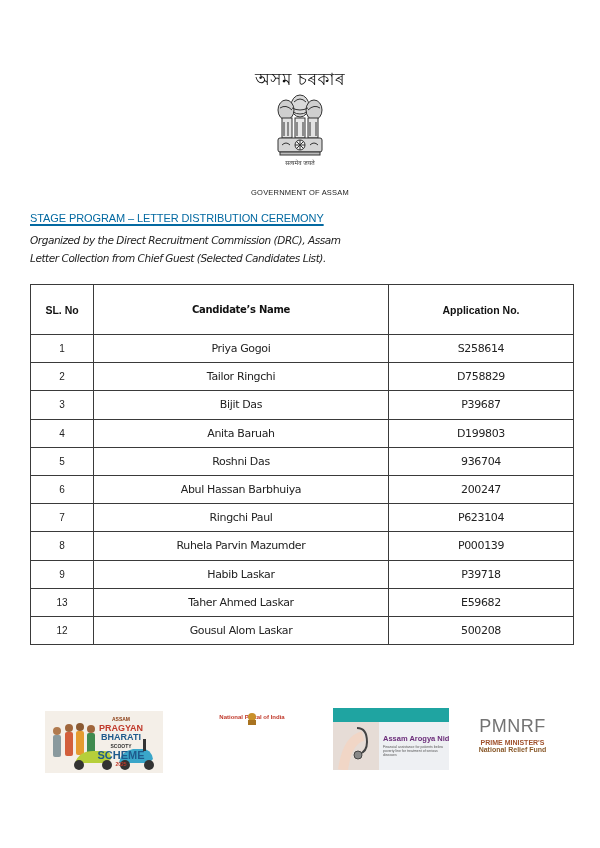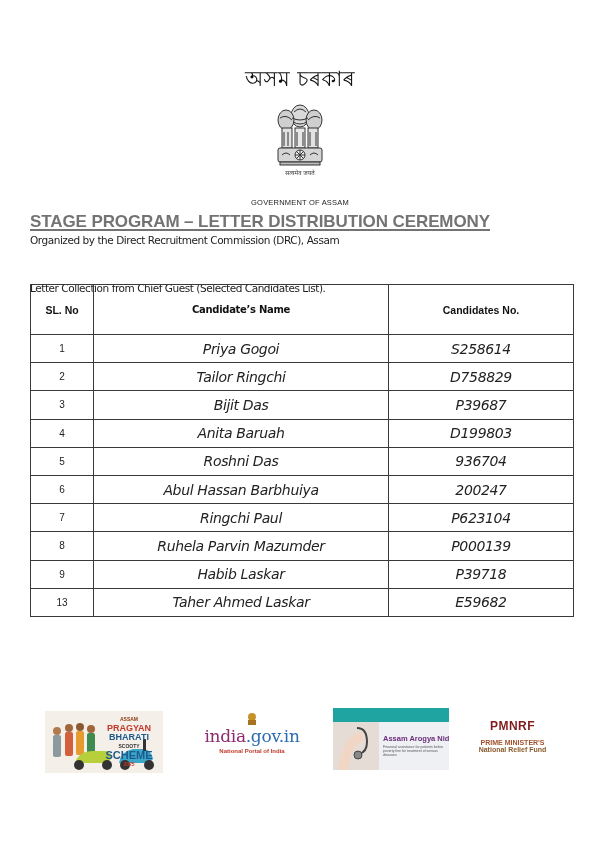--- a/index.html
+++ b/index.html
@@ -1,60 +1,60 @@
 <!DOCTYPE html>
 <html><head>
 <meta charset="utf-8">
 <style>
   html, body { margin: 0; padding: 0; background: #ffffff; }
   body { width: 600px; height: 848px; position: relative; overflow: hidden; font-family: "Liberation Sans", sans-serif; color: #111; }
 
   .emblem-block { position: absolute; left: 240px; top: 70px; width: 120px; text-align: center; }
-  .assamese-title { font-family: "DejaVu Sans", sans-serif; font-size: 21px; color: #111; line-height: 18px; margin-bottom: 12px; letter-spacing: 0.5px; }
+  .assamese-title { font-family: "DejaVu Sans", sans-serif; font-size: 17px; color: #111; line-height: 18px; margin-bottom: 2px; letter-spacing: 0.5px; }
   .emblem-svg { display: block; margin: 0 auto; }
   .gov-label { font-size: 7.5px; letter-spacing: 0.2px; color: #222; margin-top: 18px; }
 
-  .doc-title { position: absolute; left: 30px; top: 212px; font-size: 17px; font-weight: bold; text-decoration: underline; text-decoration-thickness: 1.5px; text-underline-offset: 2px; color: #737373; white-space: nowrap; letter-spacing: -0.1px; }
-  .subline { position: absolute; left: 30px; font-size: 10.5px; color: #222; white-space: nowrap; font-family: "DejaVu Sans", sans-serif; letter-spacing: -0.45px; }
+  .doc-title { position: absolute; left: 30px; top: 212px; font-size: 11px; font-weight: normal; text-decoration: underline; text-decoration-thickness: 1.5px; text-underline-offset: 2px; color: #0369a1; white-space: nowrap; letter-spacing: -0.1px; }
+  .subline { position: absolute; left: 30px; font-size: 10.5px; color: #222; white-space: nowrap; font-family: "DejaVu Sans", sans-serif; letter-spacing: -0.45px; font-style: italic; }
   .subline.l1 { top: 234px; }
-  .subline.l2 { top: 252px; margin-top: 30px; }
+  .subline.l2 { top: 252px; }
 
   table.cand { position: absolute; left: 30px; top: 284px; width: 543px; border-collapse: collapse; table-layout: fixed; }
   table.cand th, table.cand td { border: 1.4px solid #3a3a3a; text-align: center; padding: 0; }
   table.cand th { height: 49px; font-size: 10.5px; font-weight: bold; color: #111; }
   table.cand th.name-h { font-family: "DejaVu Sans", sans-serif; font-size: 10px; letter-spacing: -0.3px; }
   table.cand td { height: 27.2px; font-size: 10px; color: #222; }
   table.cand td.sl { font-family: "Liberation Sans", sans-serif; font-size: 10px; }
-  table.cand td.nm, table.cand td.ap { font-family: "DejaVu Sans", sans-serif; font-size: 14px; letter-spacing: -0.35px; font-style: italic; }
+  table.cand td.nm, table.cand td.ap { font-family: "DejaVu Sans", sans-serif; font-size: 11px; letter-spacing: -0.35px; }
   col.c1 { width: 63px; } col.c2 { width: 295px; } col.c3 { width: 185px; }
 
   .logos { position: absolute; top: 706px; left: 0; width: 600px; height: 70px; }
   .logo { position: absolute; }
   .logo-scooty { left: 45px; top: 5px; width: 118px; height: 62px; background: #f4efe8; overflow: hidden; }
   .logo-india { left: 200px; top: 6px; width: 104px; height: 60px; text-align: center; }
   .logo-arogya { left: 333px; top: 2px; width: 116px; height: 62px; overflow: hidden; background: #eef0f3; }
   .logo-pmnrf { left: 465px; top: 10px; width: 95px; height: 56px; text-align: center; }
 
-  .scooty-text { position: absolute; left: 52px; top: 4px; width: 64px; text-align: center; font-weight: bold; line-height: 9px; }
+  .scooty-text { position: absolute; left: 44px; top: 4px; width: 64px; text-align: center; font-weight: bold; line-height: 9px; }
   .scooty-text .s1 { font-size: 5px; color: #8a3b12; display:block; }
   .scooty-text .s2 { font-size: 9px; color: #c0392b; display:block; }
   .scooty-text .s3 { font-size: 9px; color: #1e5a8c; display:block; }
   .scooty-text .s4 { font-size: 5px; color: #333; display:block; }
   .scooty-text .s5 { font-size: 11px; color: #1e5a8c; display:block; }
   .scooty-text .s6 { font-size: 5px; color: #c0392b; display:block; }
 
   .india-main { font-family: "DejaVu Serif", serif; font-size: 17px; color: #8e2a6e; margin-top: 14px; letter-spacing: -0.3px; }
   .india-main .blue { color: #2b6cb0; }
   .india-sub { font-size: 6px; color: #c0392b; font-weight: bold; margin-top: 2px; }
 
   .arogya-band { position: absolute; left: 0; top: 0; width: 116px; height: 14px; background: #1fa4a1; }
   .arogya-title { position: absolute; left: 50px; top: 26px; font-size: 7.5px; font-weight: bold; color: #6b2d7a; white-space: nowrap; }
   .arogya-desc { position: absolute; left: 50px; top: 37px; width: 62px; font-size: 3.5px; color: #555; line-height: 4px; }
 
-  .pmnrf-main { font-size: 12px; font-weight: bold; color: #7f1d1d; letter-spacing: 0.5px; line-height: 20px; }
+  .pmnrf-main { font-size: 18px; font-weight: normal; color: #737373; letter-spacing: 0.5px; line-height: 20px; }
   .pmnrf-l1 { font-size: 7px; font-weight: bold; color: #a0522d; margin-top: 3px; }
   .pmnrf-l2 { font-size: 7px; font-weight: bold; color: #8a5a2b; }
 </style>
 </head>
 <body>
 
 <div class="emblem-block">
   <div class="assamese-title">অসম চৰকাৰ</div>
   <svg class="emblem-svg" width="64" height="80" viewBox="0 0 64 80">
     <g fill="none" stroke="#333" stroke-width="1">
@@ -88,21 +88,21 @@
 <table class="cand">
   <colgroup>
       <col class="c1">
       <col class="c2">
       <col class="c3">
     </colgroup>
   <thead>
     <tr>
       <th>SL. No</th>
       <th class="name-h">Candidate’s  Name</th>
-      <th>Candidates No.</th>
+      <th>Application No.</th>
     </tr>
   </thead>
   <tbody>
     <tr>
         <td class="sl">1</td>
         <td class="nm">Priya Gogoi</td>
         <td class="ap">S258614</td>
       </tr>
     <tr>
         <td class="sl">2</td>
@@ -141,20 +141,25 @@
       </tr>
     <tr>
         <td class="sl">9</td>
         <td class="nm">Habib Laskar</td>
         <td class="ap">P39718</td>
       </tr>
     <tr>
         <td class="sl">13</td>
         <td class="nm">Taher Ahmed Laskar</td>
         <td class="ap">E59682</td>
+      </tr>
+    <tr>
+        <td class="sl">12</td>
+        <td class="nm">Gousul Alom Laskar</td>
+        <td class="ap">500208</td>
       </tr>
   </tbody>
 </table>
 
 <div class="logos">
   <div class="logo logo-scooty">
     <svg width="118" height="62" viewBox="0 0 118 62" style="position:absolute;left:0;top:0;">
 
       <circle cx="12" cy="20" r="4" fill="#b07a4e"></circle>
         <rect x="8" y="24" width="8" height="22" rx="2" fill="#8a9a9e"></rect>
@@ -182,21 +187,20 @@
       <span class="s5">SCHEME</span>
       <span class="s6">2025</span>
     </div>
   </div>
 
   <div class="logo logo-india">
     <svg width="14" height="14" viewBox="0 0 14 14" style="position:absolute;left:45px;top:0;">
       <ellipse cx="7" cy="5" rx="4" ry="4" fill="#c8902a"></ellipse>
       <rect x="3" y="8" width="8" height="5" fill="#a87320"></rect>
     </svg>
-    <div class="india-main"><span>india</span><span class="blue">.gov.in</span></div>
     <div class="india-sub">National Portal of India</div>
   </div>
 
   <div class="logo logo-arogya">
     <div class="arogya-band"></div>
     <svg width="50" height="62" viewBox="0 0 50 62" style="position:absolute;left:0;top:0;">
       <rect x="0" y="14" width="46" height="48" fill="#e6dcd6"></rect>
       <path d="M10 62 q4 -30 20 -34" stroke="#f1d6c6" stroke-width="10" fill="none"></path>
       <path d="M24 20 q10 0 10 14 q0 10 -8 12" stroke="#444" stroke-width="2" fill="none"></path>
       <circle cx="25" cy="47" r="4" fill="#888" stroke="#444"></circle>

